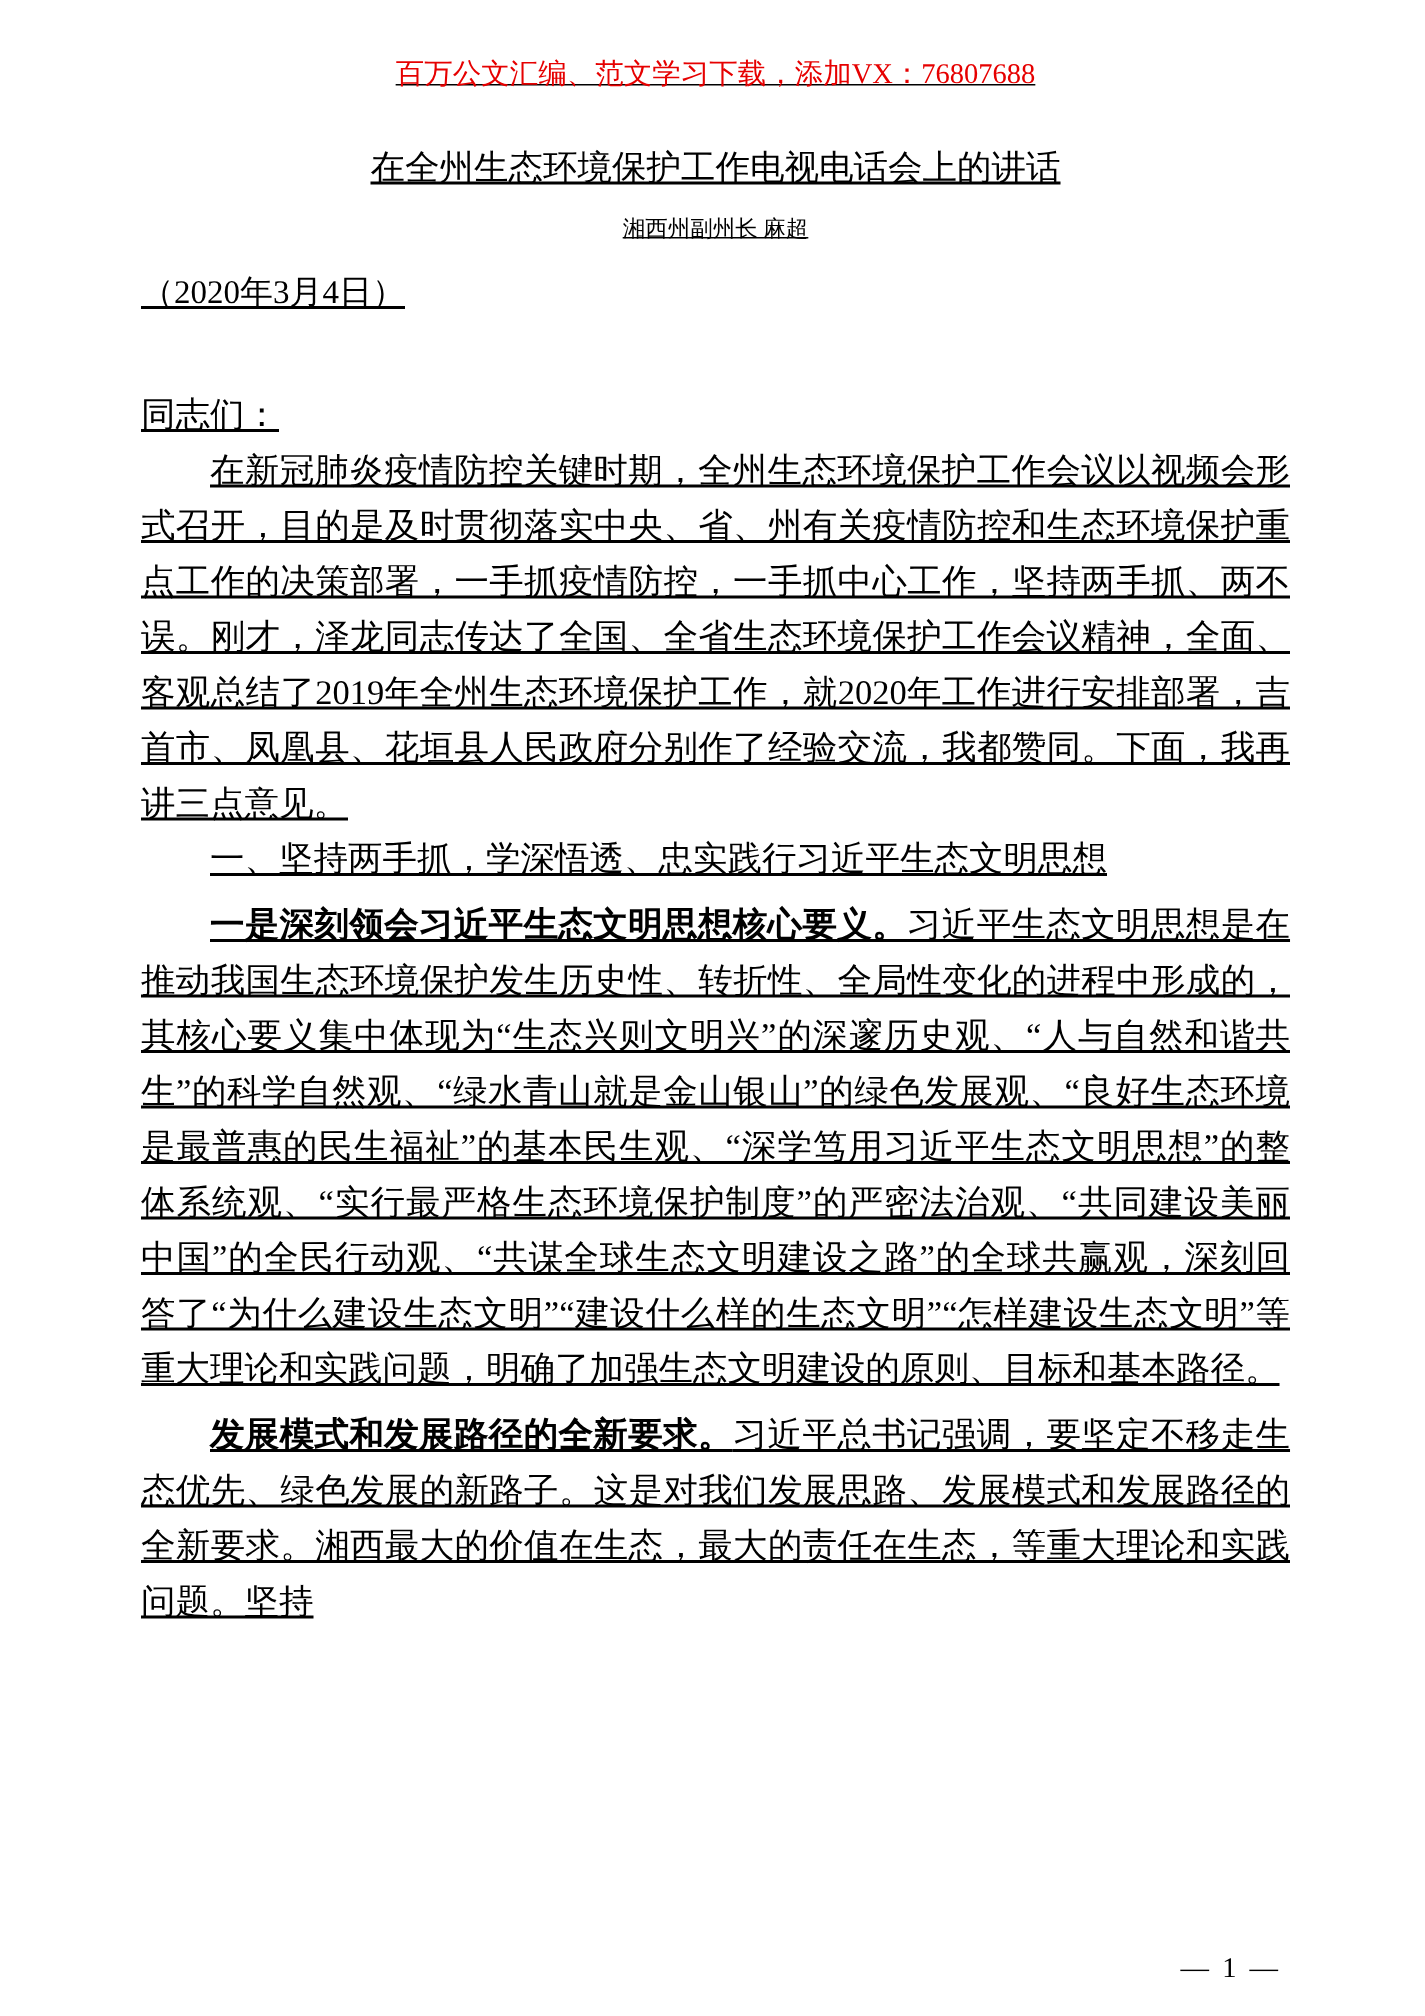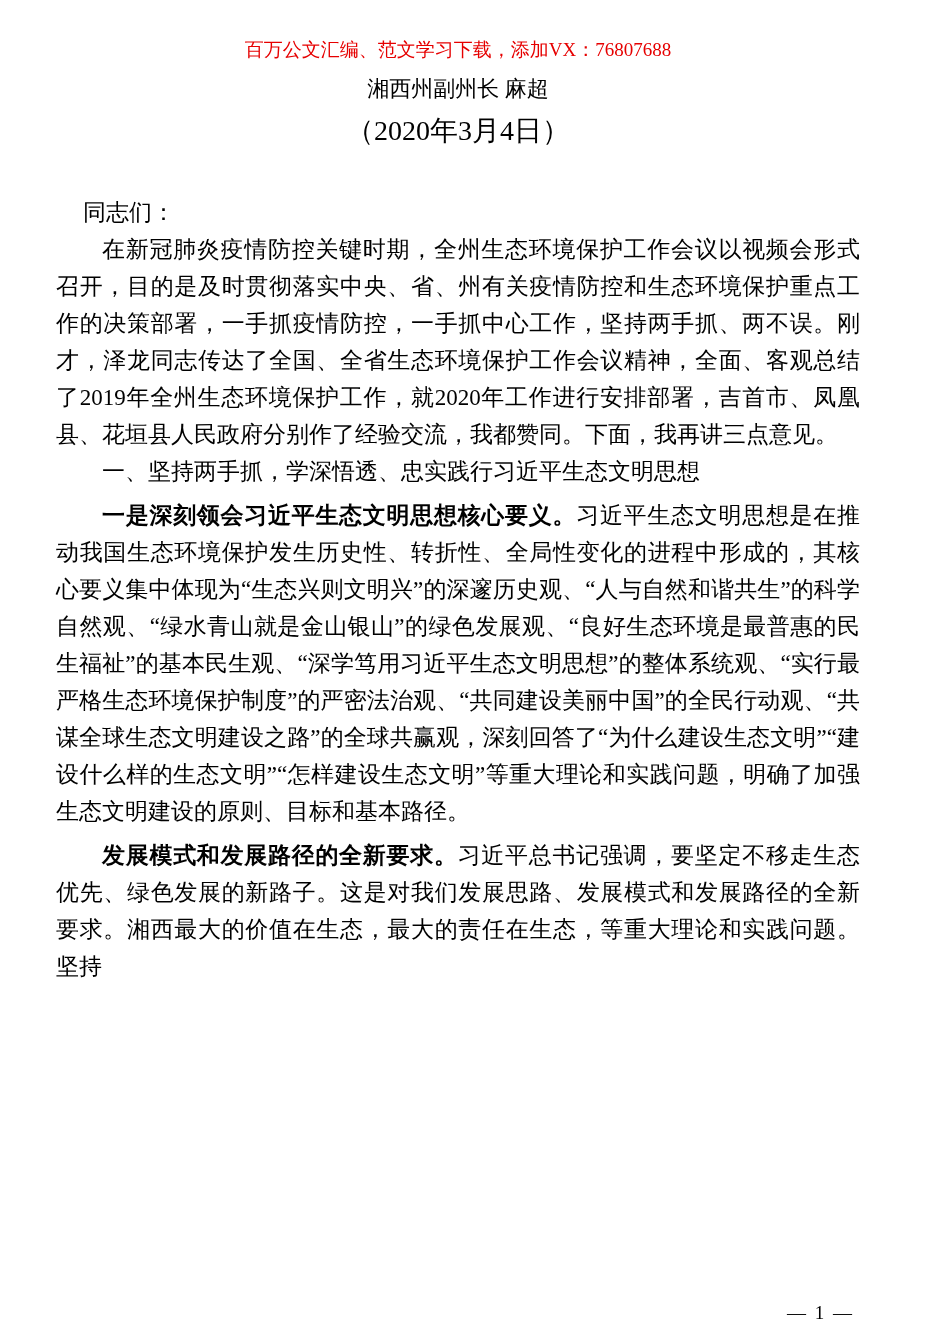--- a/index.html
+++ b/index.html
@@ -5,65 +5,64 @@
   * { box-sizing: border-box; }
   html, body { margin: 0; padding: 0; background: #ffffff; }
   .page {
     position: relative;
     width: 950px;
     height: 1344px;
     margin: 0 auto;
     background: #ffffff;
     font-family: "Liberation Serif", serif;
     color: #000000;
-    padding: 38px 90px 0 56px;
+    padding: 38px 90px 0 94px;
     overflow: hidden;
+    text-decoration: underline;
   }
   .promo {
     text-align: center;
     color: #e60000;
     font-size: 19px;
     line-height: 24px;
     font-weight: 400;
   }
   .doc-title {
     text-align: center;
     font-size: 23px;
     line-height: 28px;
     margin-top: 36px;
     font-weight: 400;
   }
   .doc-author {
     text-align: center;
-    font-size: 22px;
+    font-size: 15px;
     line-height: 26px;
     margin-top: 14px;
     font-weight: 400;
   }
   .doc-date {
-    text-align: center;
-    font-size: 28px;
+    font-size: 22px;
     line-height: 26px;
     margin-top: 16px;
     font-weight: 400;
   }
   .doc-body {
     margin-top: 50px;
     font-size: 23px;
     line-height: 37px;
     text-align: justify;
     text-justify: inter-ideograph;
   }
   .doc-body p {
     margin: 0;
     text-indent: 2em;
   }
   .doc-body p.salutation {
     text-indent: 0;
-    margin-left: 27px;
   }
   .doc-body p.lead-para {
     margin-top: 7px;
   }
   .bold-lead {
     font-weight: 700;
   }
   .page-number {
     position: absolute;
     right: 96px;
@@ -72,20 +71,21 @@
     letter-spacing: 2px;
   }
 </style>
 </head>
 <body>
 
 <div class="page">
 
   <div class="promo" style="color: rgb(230, 0, 0);">百万公文汇编、范文学习下载，添加VX：76807688</div>
 
+  <div class="doc-title">在全州生态环境保护工作电视电话会上的讲话</div>
 
   <div class="doc-author">湘西州副州长 麻超</div>
 
   <div class="doc-date">（2020年3月4日）</div>
 
   <div class="doc-body">
 
     <p class="salutation">同志们：</p>
 
     <p>在新冠肺炎疫情防控关键时期，全州生态环境保护工作会议以视频会形式召开，目的是及时贯彻落实中央、省、州有关疫情防控和生态环境保护重点工作的决策部署，一手抓疫情防控，一手抓中心工作，坚持两手抓、两不误。刚才，泽龙同志传达了全国、全省生态环境保护工作会议精神，全面、客观总结了2019年全州生态环境保护工作，就2020年工作进行安排部署，吉首市、凤凰县、花垣县人民政府分别作了经验交流，我都赞同。下面，我再讲三点意见。</p>

